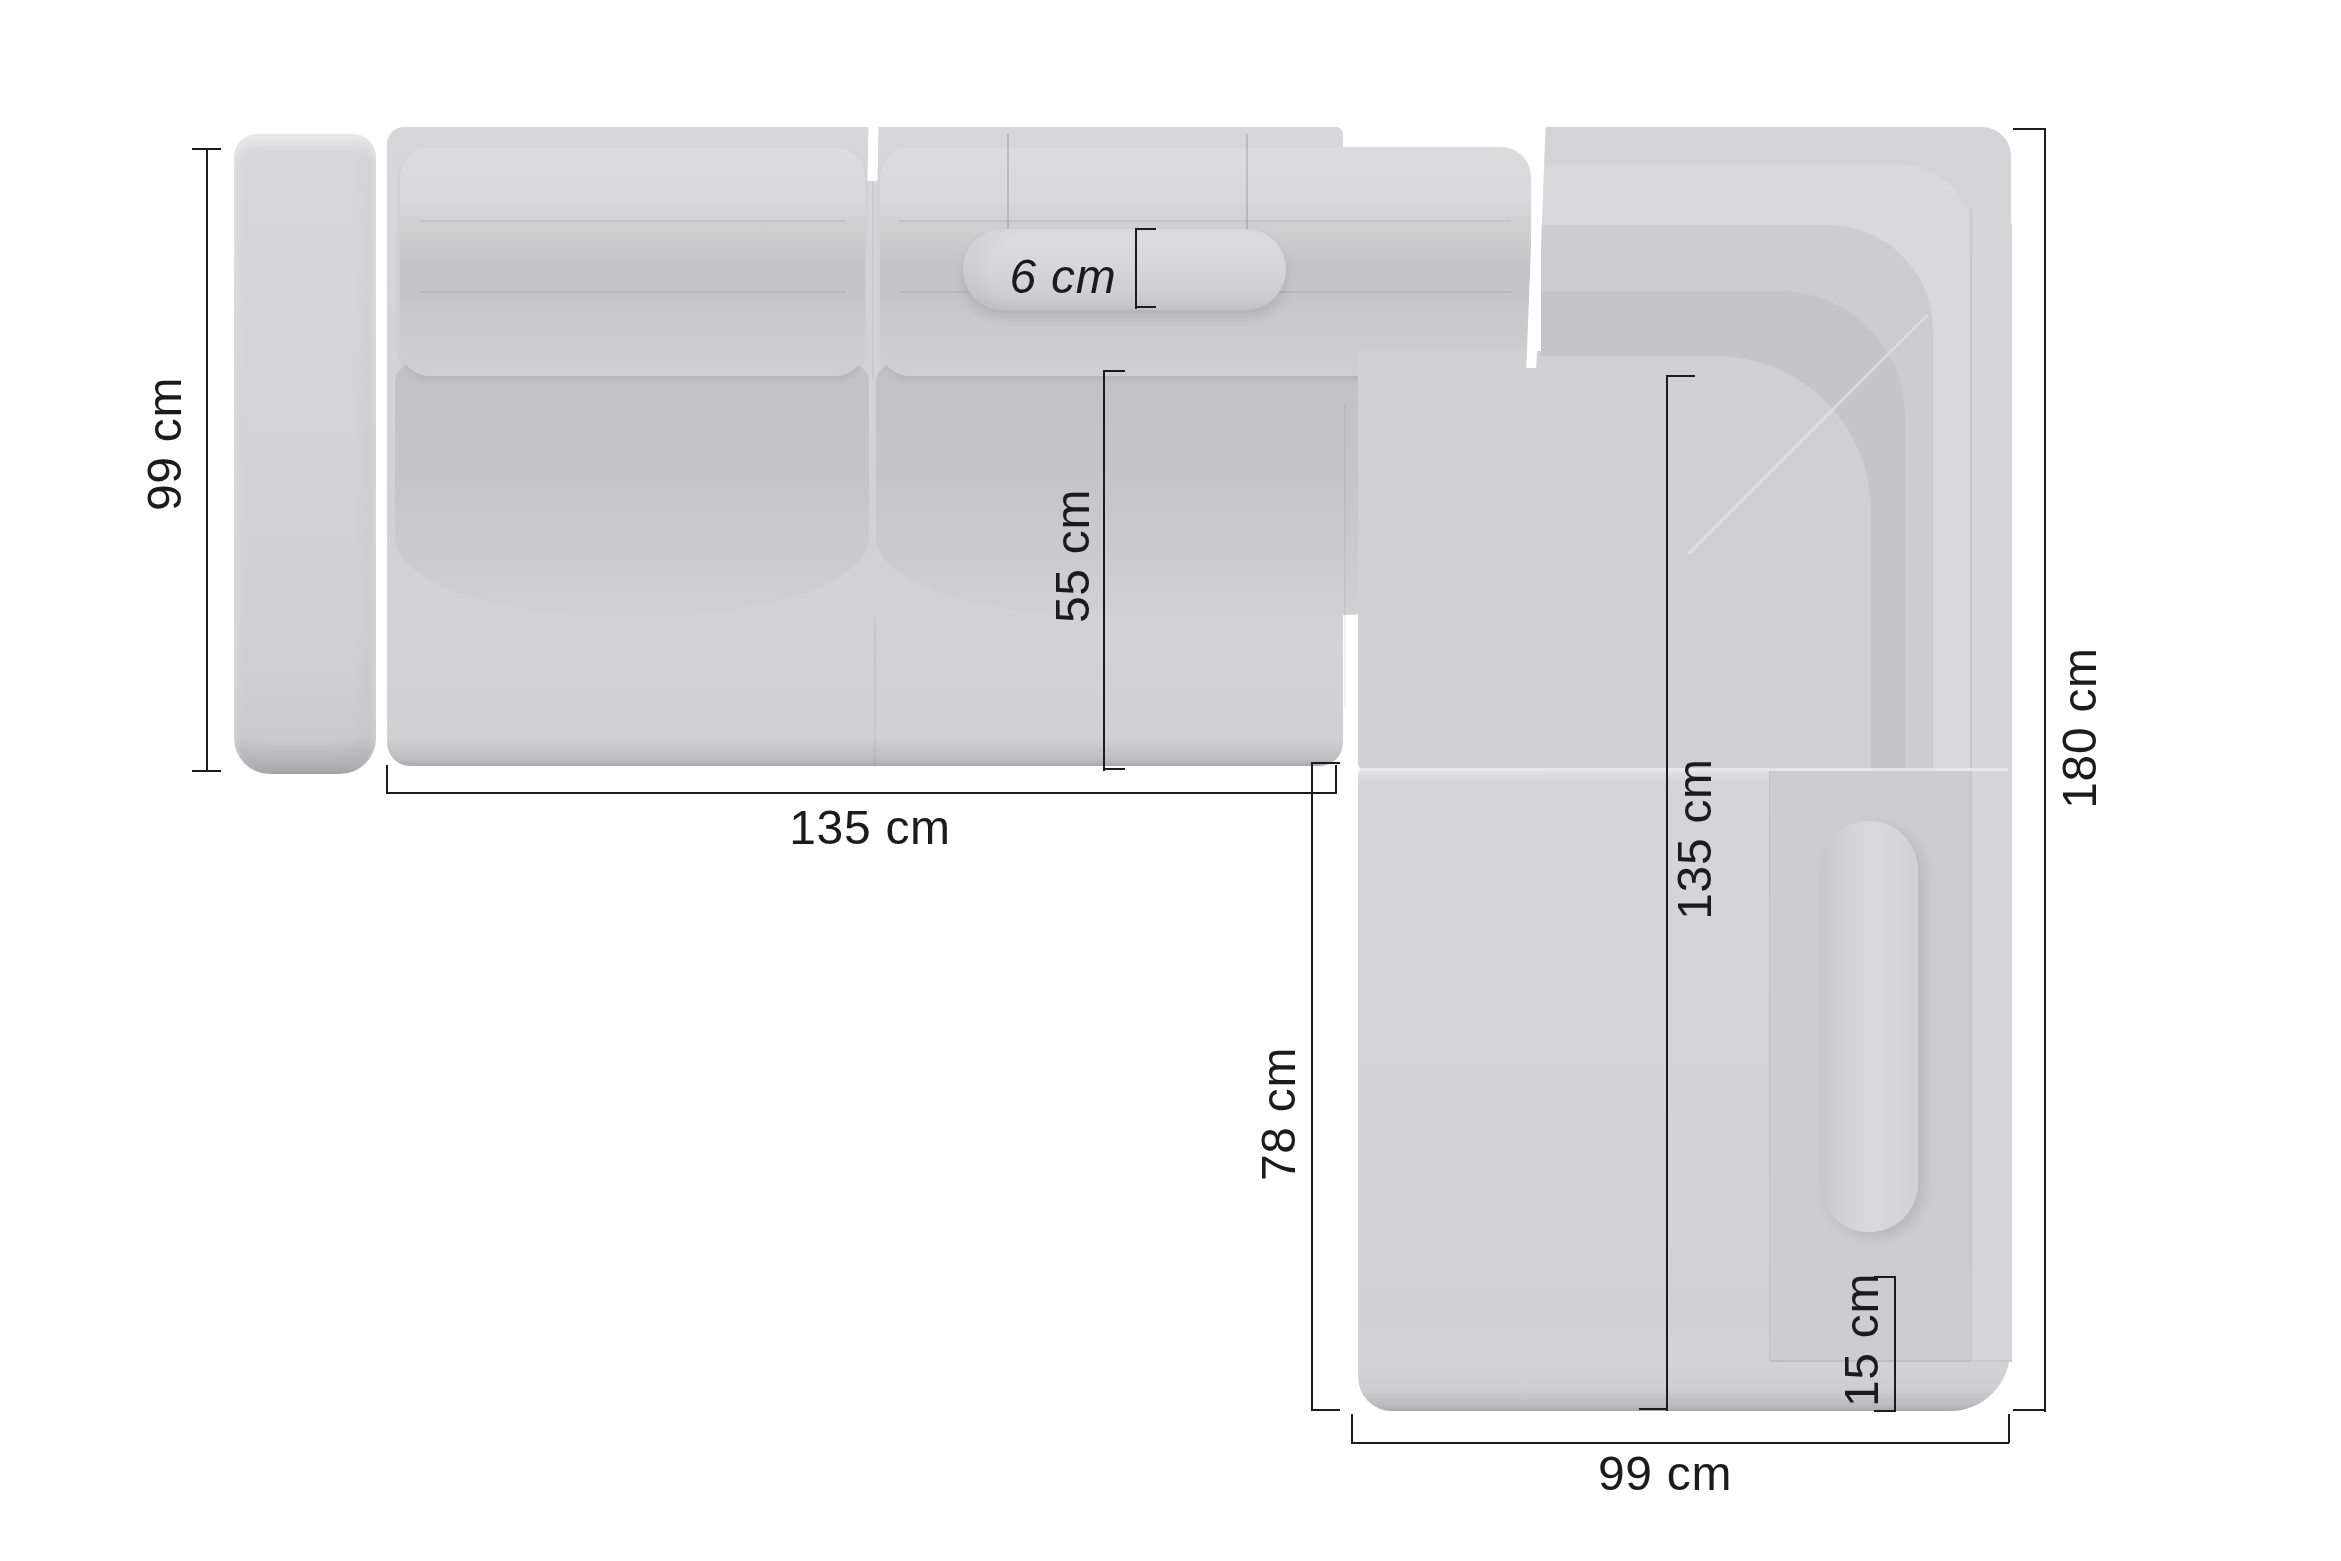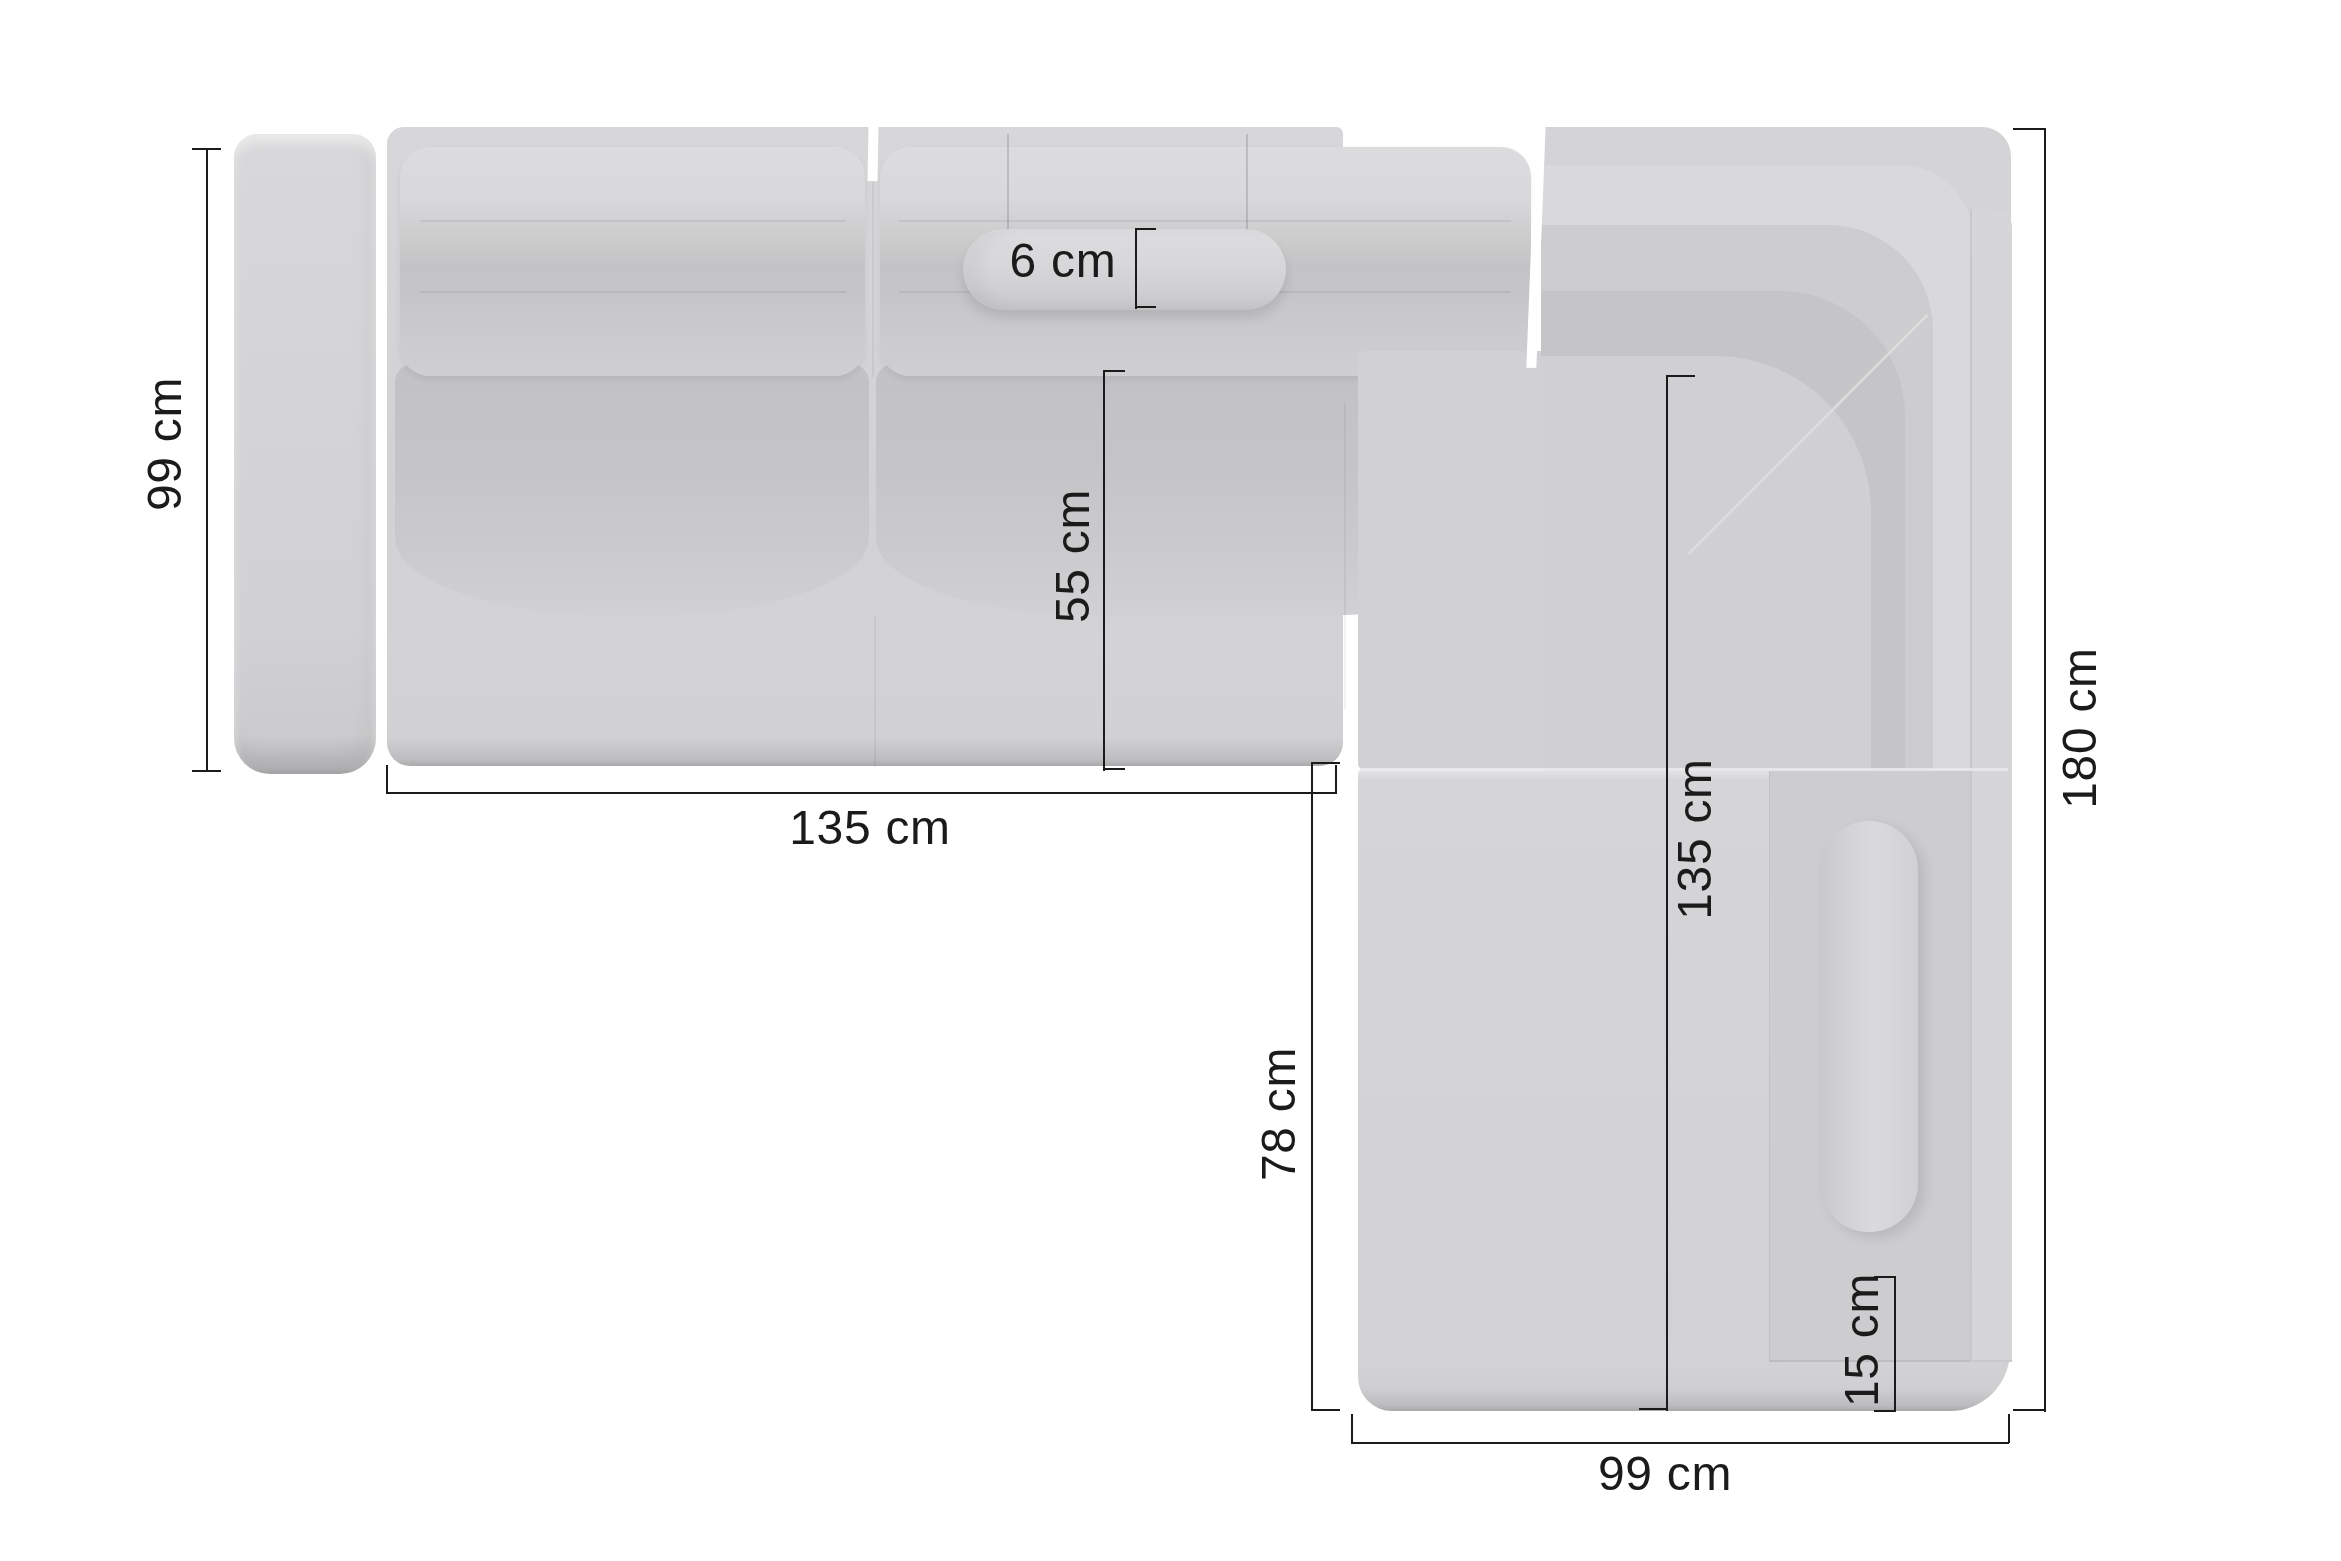--- a/index.html
+++ b/index.html
@@ -107,21 +107,21 @@
   <div class="dlabel vl" style="left:165px;top:444px;">99 cm</div>
 
   <div class="ln" style="left:386px;top:792px;width:951px;height:2px;"></div>
   <div class="ln" style="left:386px;top:765px;width:2px;height:29px;"></div>
   <div class="ln" style="left:1335px;top:765px;width:2px;height:29px;"></div>
   <div class="dlabel hl" style="left:870px;top:828px;">135 cm</div>
 
   <div class="ln" style="left:1135px;top:228px;width:2px;height:81px;"></div>
   <div class="ln" style="left:1135px;top:228px;width:21px;height:2px;"></div>
   <div class="ln" style="left:1135px;top:306px;width:21px;height:2px;"></div>
-  <div class="dlabel hl" style="left:1063px;top:261px;">6 cm</div>
+  <div class="dlabel hl" style="left:1063px;top:277px;font-style:italic;">6 cm</div>
 
   <div class="ln" style="left:1103px;top:370px;width:2px;height:401px;"></div>
   <div class="ln" style="left:1103px;top:370px;width:21.5px;height:2px;"></div>
   <div class="ln" style="left:1103px;top:768px;width:21.5px;height:2px;"></div>
   <div class="dlabel vl" style="left:1073px;top:556px;">55 cm</div>
 
   <div class="ln" style="left:1666px;top:375px;width:2px;height:1036px;"></div>
   <div class="ln" style="left:1666px;top:375px;width:29px;height:2px;"></div>
   <div class="ln" style="left:1639px;top:1408px;width:29px;height:2px;"></div>
   <div class="dlabel vl" style="left:1695px;top:839px;">135 cm</div>

